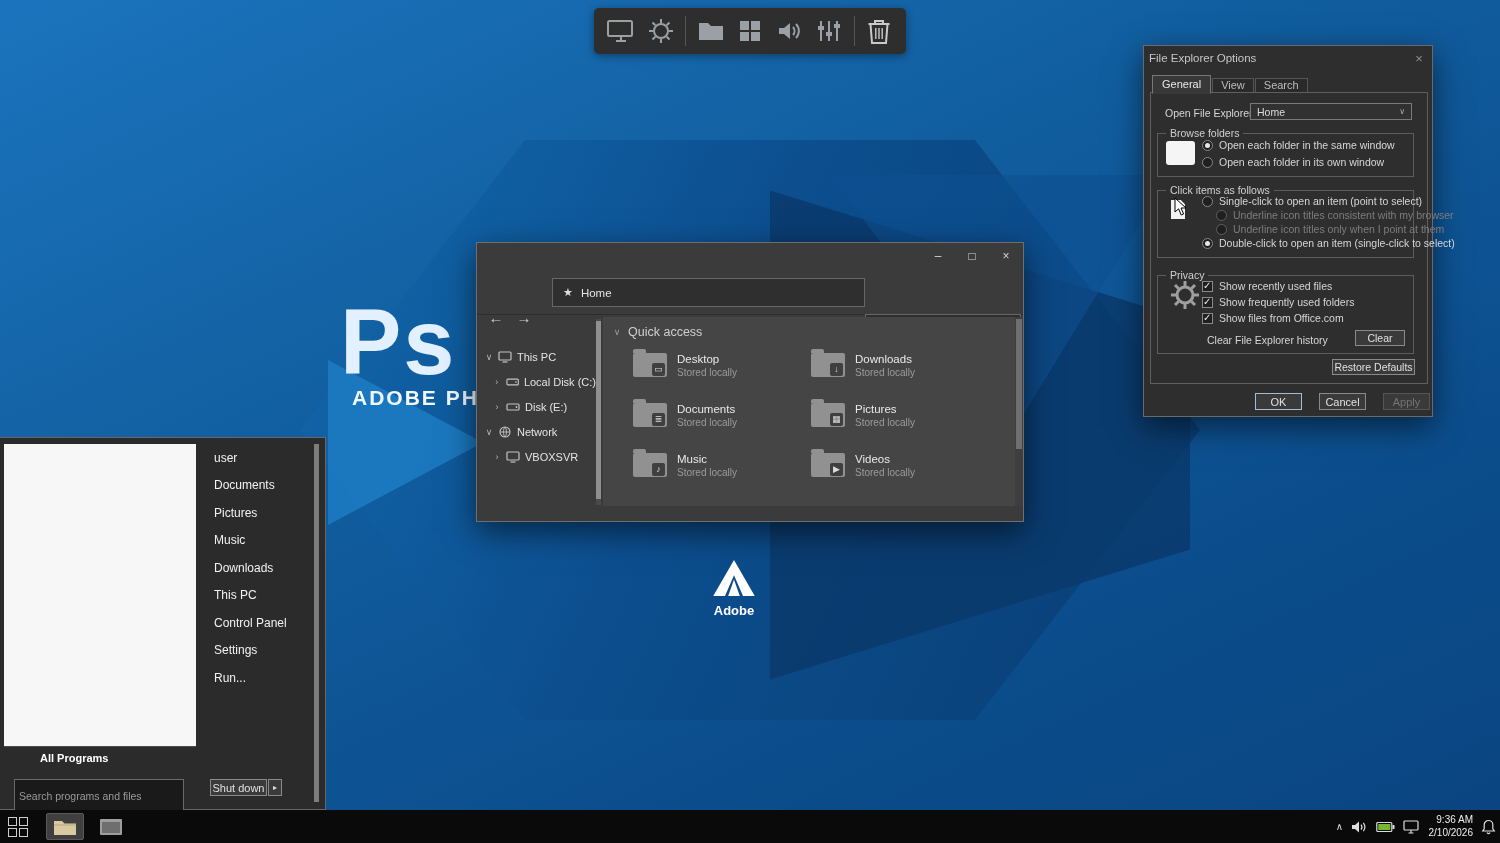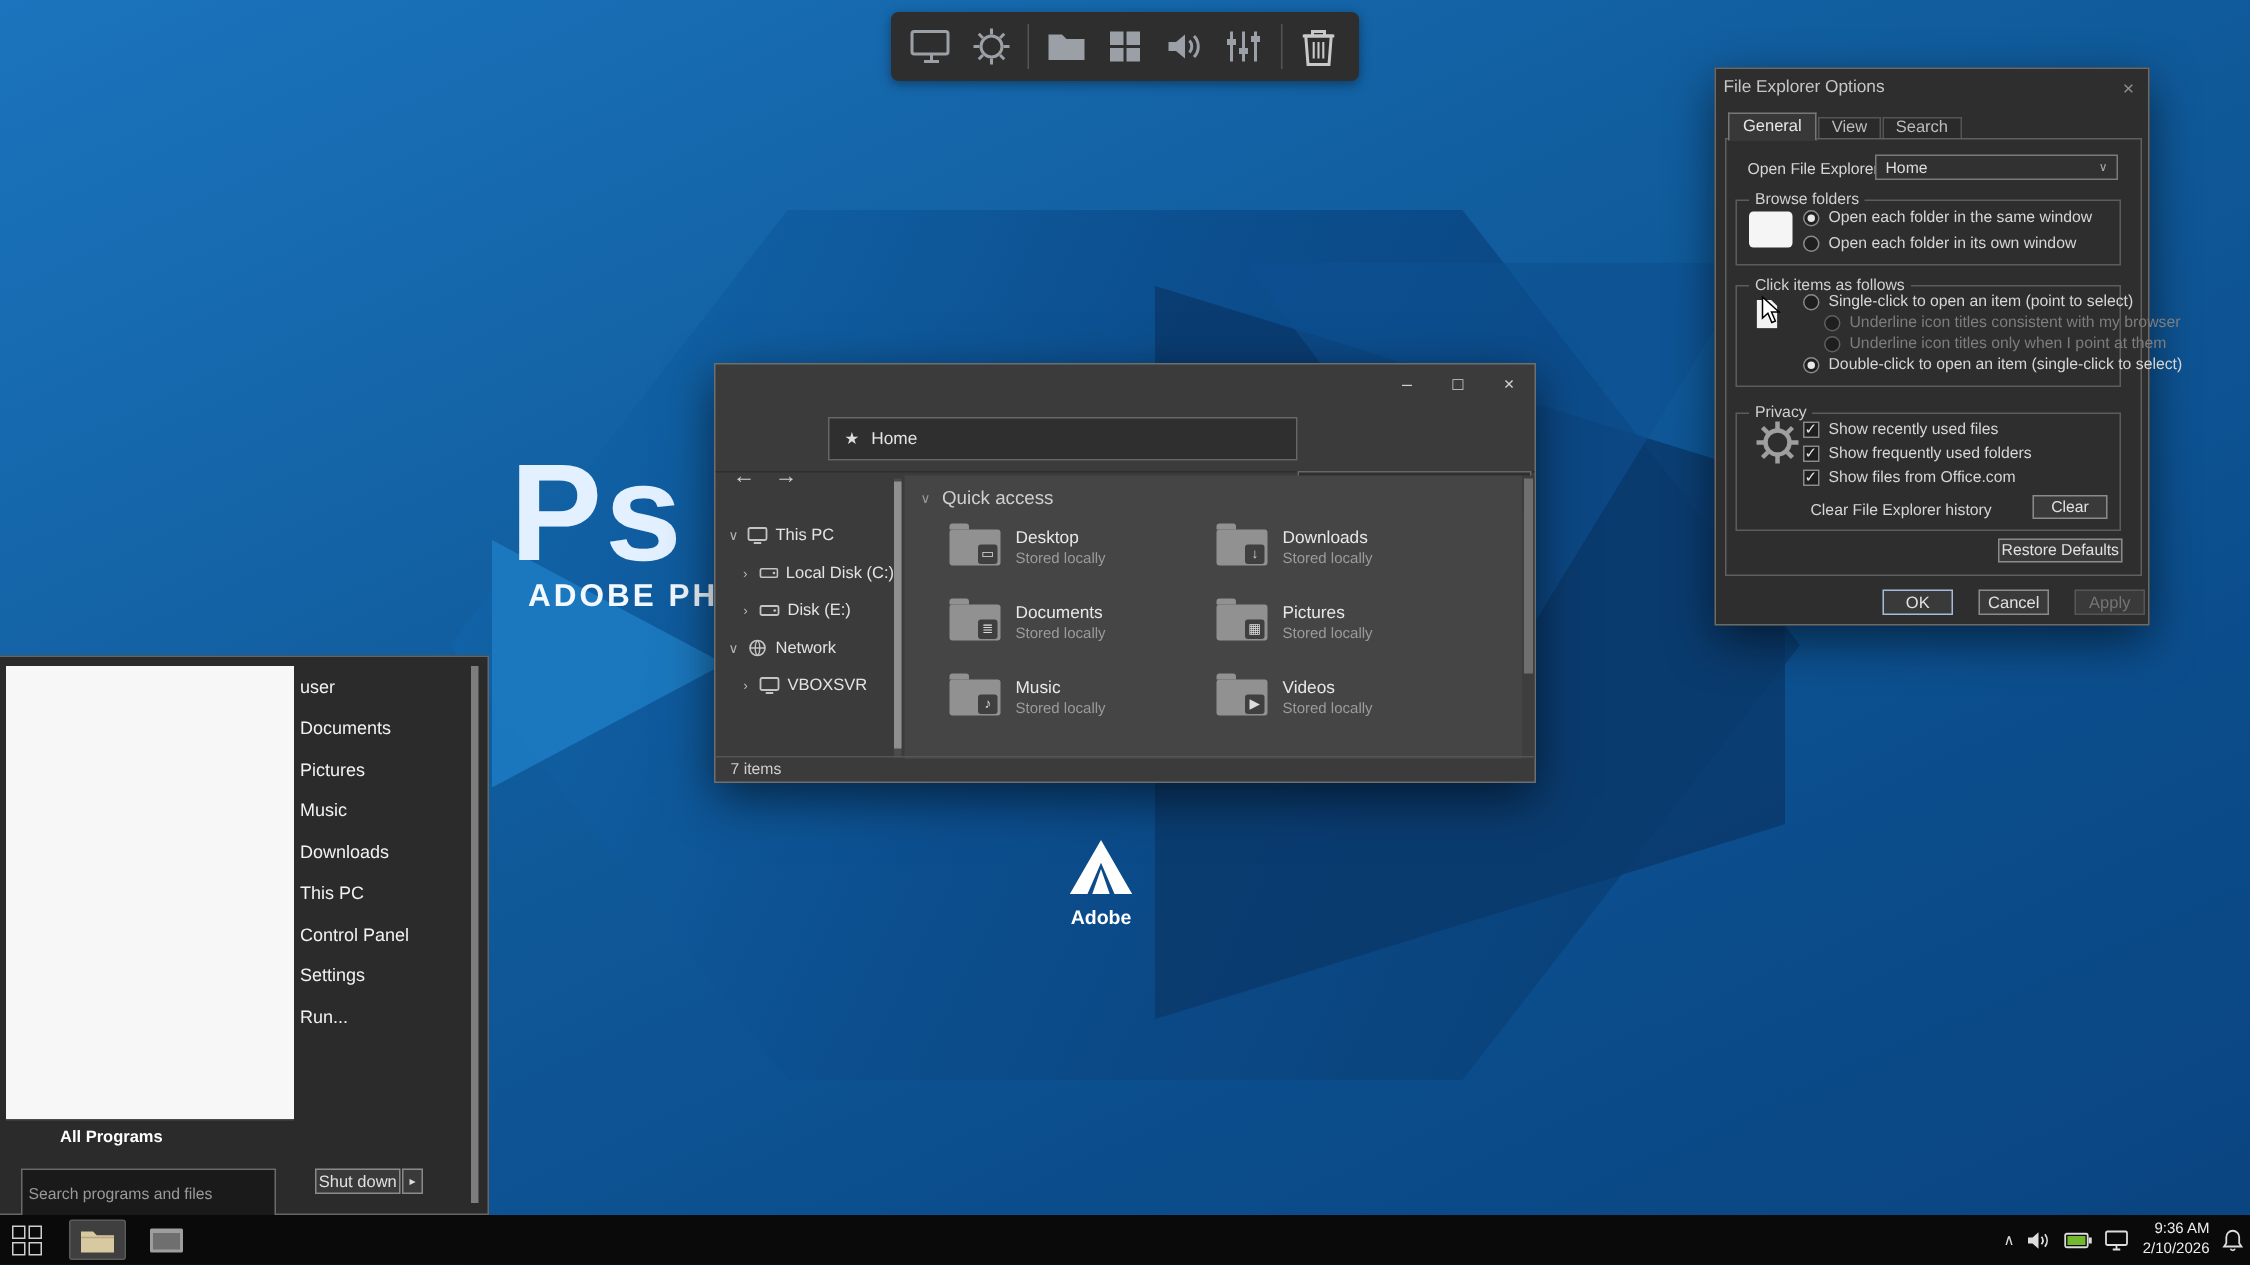--- a/index.html
+++ b/index.html
@@ -98,21 +98,21 @@
     display:flex; align-items:center; justify-content:center; font-family:"Liberation Sans",sans-serif; }
   .btn.small { font-size:10.5px; }
   .btn.default { border-color:#a4bcd8; }
   .btn.disabled { color:#757575; border-color:#555; }
 
   
   .startmenu { position:absolute; left:0; top:437px; width:326px; height:373px; background:#2b2b2b; border:1px solid #666; border-left:none; }
   .sm-left { position:absolute; left:4px; top:6px; width:192px; height:302px; background:#f7f7f7; }
   .sm-divider { position:absolute; left:4px; top:308px; width:192px; height:1px; background:#4a4a4a; }
   .sm-right { position:absolute; left:196px; top:6px; width:118px; }
-  .sm-item { height:27.5px; display:flex; align-items:center; padding-left:4px; color:#f2f2f2; font-size:12px; }
+  .sm-item { height:27.5px; display:flex; align-items:center; padding-left:18px; color:#f2f2f2; font-size:12px; }
   .sm-allprograms { position:absolute; left:40px; top:314px; color:#ffffff; font-size:11px; font-weight:bold; }
   .sm-search { position:absolute; left:14px; top:341px; width:170px; height:17px; background:#1a1a1a; border:1px solid #6a6a6a;
     color:#cfcfcf; font-size:10.5px; padding:16px 4px; font-family:"Liberation Sans",sans-serif; }
   .sm-search::placeholder { color:#9a9a9a; }
   .sm-shutdown { position:absolute; left:210px; top:341px; width:57px; height:17px; }
   .sm-shutdown-arrow { position:absolute; left:268px; top:341px; width:14px; height:17px; font-size:8px; }
   .sm-scrollstrip { position:absolute; left:314px; top:6px; width:5px; height:358px; background:#7d7d7d; }
 
   
   .taskbar { position:absolute; left:0; top:810px; width:1500px; height:33px; background:#0a0a0a; z-index:50; }
@@ -353,23 +353,20 @@
             </div>
           <div>
               <div class="qa-name">Videos</div>
                <div class="qa-sub">Stored locally</div>
             </div>
         </div>
       </div>
       <div class="v-scroll">
           <div class="thumb"></div>
         </div>
-    </div>
-    <div class="ex-status">
-      <span>7 items</span>
     </div>
   </div>
 
   <div class="dialog">
     <div class="dlg-titlebar">
       <span class="dlg-title">File Explorer Options</span>
       <span class="dlg-close">×</span>
     </div>
     <div class="dlg-tabs">
       <span class="tab active">General</span>

